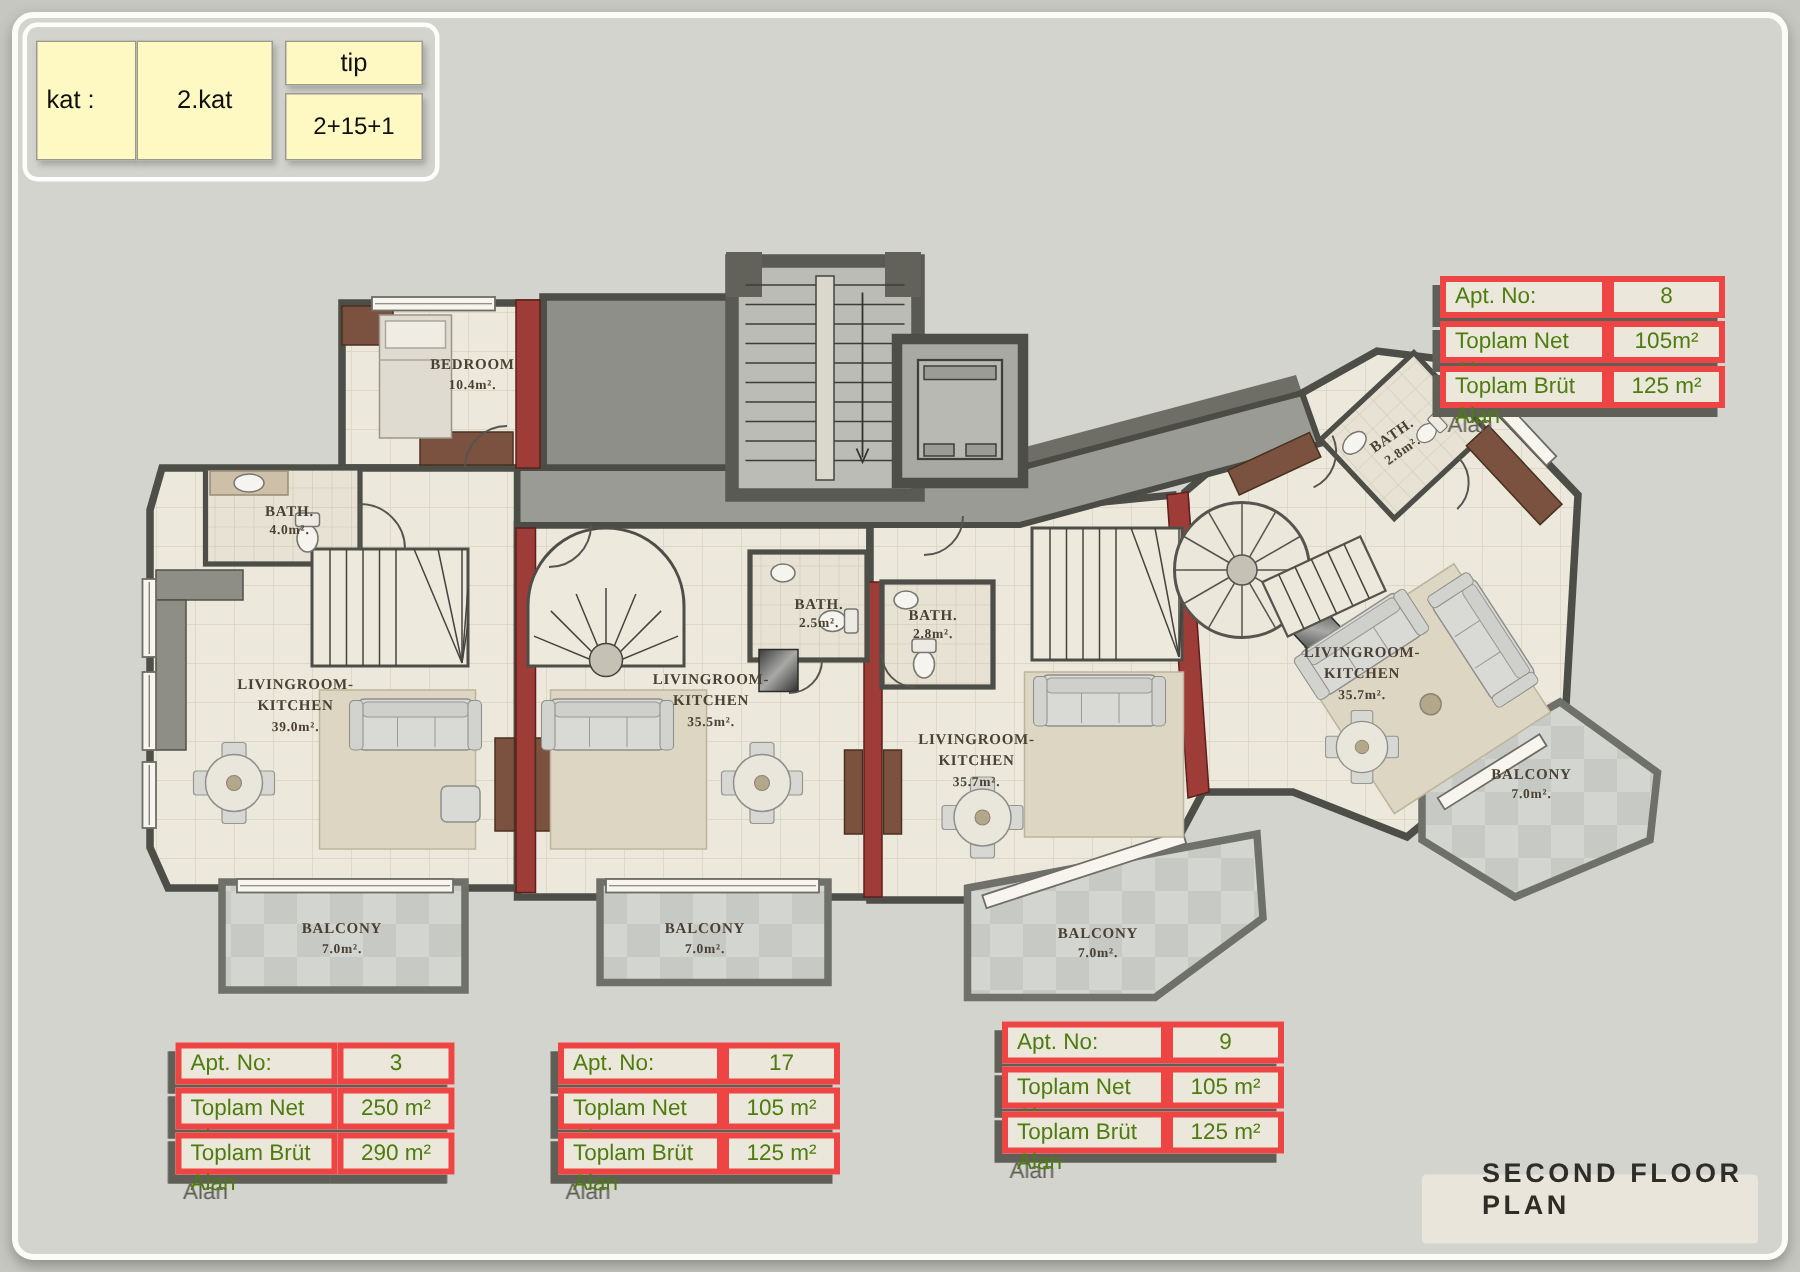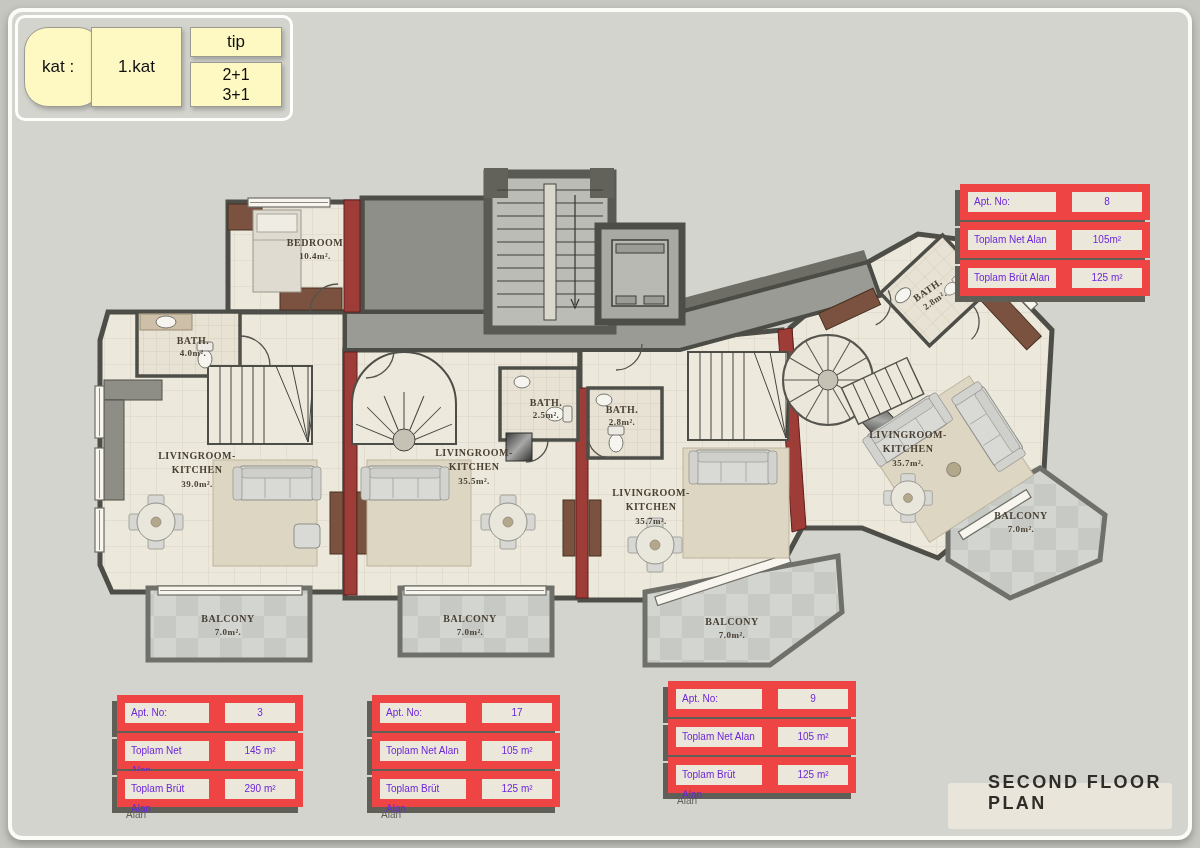--- a/index.html
+++ b/index.html
@@ -10,28 +10,28 @@
          box-shadow:0 4px 9px rgba(60,60,55,.4);}
   .plan-svg{position:absolute;left:0;top:0;width:1200px;height:848px;z-index:2;}
 
   
   .legend-frame{position:absolute;left:15px;top:15px;width:272px;height:100px;
                 border:3px solid #fdfdfb;border-radius:10px;background:transparent;z-index:3;}
   .legend-box{position:absolute;background:#fef9c3;border:1px solid #9b9b93;
               box-shadow:2px 3px 4px rgba(80,80,74,.35);color:#101010;z-index:4;
               display:flex;align-items:center;font-size:17px;}
   .lb-center{justify-content:center;}
-  .lb-left{justify-content:flex-start;padding-left:17px;border-radius:24px;}
-  .lb-col{flex-direction:column;justify-content:center;line-height:20px;font-size:16px;}
+  .lb-left{justify-content:flex-start;padding-left:6px;}
+  .lb-col{flex-direction:row;justify-content:center;line-height:20px;font-size:16px;}
 
   
   .info-table{position:absolute;z-index:4;filter:drop-shadow(-5px 6px 0 #5f5f57);}
   .it-row{display:flex;margin-bottom:2px;}
-  .it-cell{background:#ebe7db;border:8px solid #ef4444;height:20px;line-height:20px;
-           font-size:10px;color:#6d28d9;}
+  .it-cell{background:#ebe7db;border:4px solid #ef4444;height:20px;line-height:20px;
+           font-size:15px;color:#4d7c0f;}
   .it-label{flex:1;padding:0 6px;}
   .it-value{width:70px;text-align:center;}
 
   
   .title-panel{position:absolute;left:948px;top:783px;width:224px;height:46px;
                background:#e9e5da;border-radius:3px;z-index:3;}
   .plan-title{position:absolute;left:972px;top:772px;z-index:4;
               font-weight:bold;font-size:18px;letter-spacing:2.4px;color:#2f2d28;margin-left:16px;}
 
   
@@ -345,28 +345,28 @@
     <text class="rl" x="732" y="625"><tspan class="rl-name" x="732">BALCONY</tspan><tspan class="rl-area" x="732" dy="13">7.0m².</tspan></text>
     <text class="rl" x="1021" y="519"><tspan class="rl-name" x="1021">BALCONY</tspan><tspan class="rl-area" x="1021" dy="13">7.0m².</tspan></text>
   </g>
 </svg>
 
 <div class="legend-frame"></div>
 <div class="legend-box lb-left" style="left:24px;top:27px;width:59px;height:78px;">
     <span>kat :</span>
   </div>
 <div class="legend-box lb-center" style="left:91px;top:27px;width:89px;height:78px;">
-    <span>1.kat</span>
+    <span>2.kat</span>
   </div>
 <div class="legend-box lb-center" style="left:190px;top:27px;width:90px;height:28px;">
     <span>tip</span>
   </div>
 <div class="legend-box lb-center lb-col" style="left:190px;top:62px;width:90px;height:43px;">
   <span>2+1</span>
-  <span>3+1</span>
+  <span>5+1</span>
 </div>
 
 <div class="info-table" style="left:960px;top:184px;width:190px;">
   <div class="it-row">
       <div class="it-cell it-label">Apt. No:</div>
       <div class="it-cell it-value">8</div>
     </div>
   <div class="it-row">
       <div class="it-cell it-label">Toplam Net Alan</div>
       <div class="it-cell it-value">105m²</div>
@@ -377,21 +377,21 @@
     </div>
 </div>
 
 <div class="info-table" style="left:117px;top:695px;width:186px;">
   <div class="it-row">
       <div class="it-cell it-label">Apt. No:</div>
       <div class="it-cell it-value">3</div>
     </div>
   <div class="it-row">
       <div class="it-cell it-label">Toplam Net Alan</div>
-      <div class="it-cell it-value">145 m²</div>
+      <div class="it-cell it-value">250 m²</div>
     </div>
   <div class="it-row">
       <div class="it-cell it-label">Toplam Brüt Alan</div>
       <div class="it-cell it-value">290 m²</div>
     </div>
 </div>
 
 <div class="info-table" style="left:372px;top:695px;width:188px;">
   <div class="it-row">
       <div class="it-cell it-label">Apt. No:</div>

